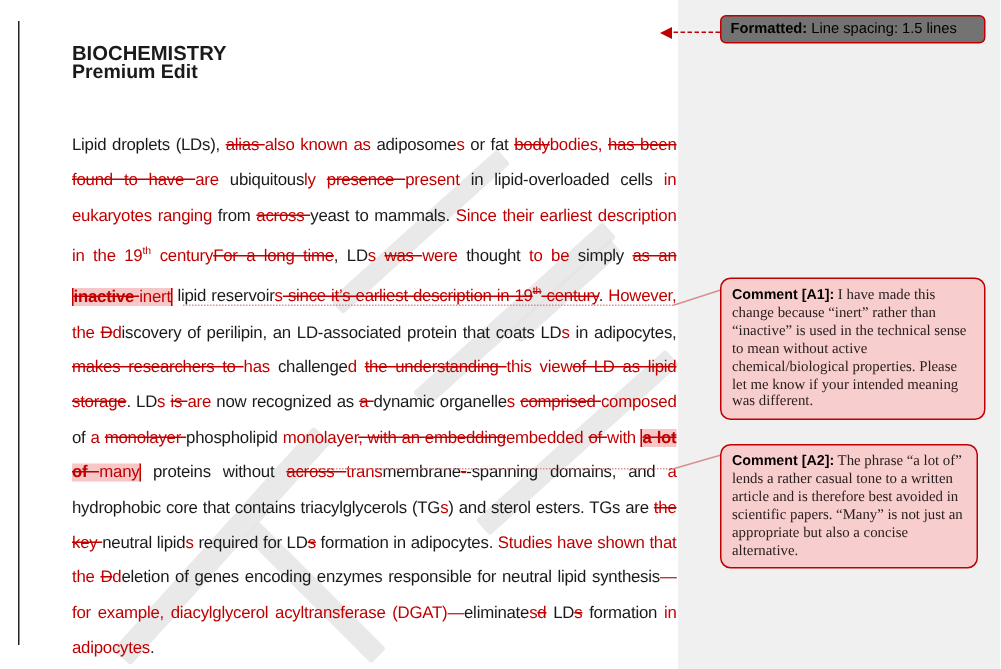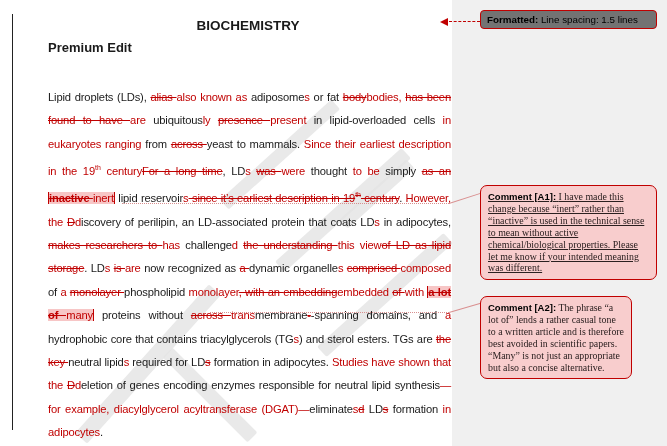--- a/index.html
+++ b/index.html
@@ -23,21 +23,21 @@
   .change-bar{position:absolute;left:12px;top:14px;width:1.4px;height:416px;background:#222;}
   
   .wm{position:absolute;background:var(--wm);opacity:.8;border-radius:2px;z-index:0;}
   .wm1{left:205px;top:148px;width:150px;height:13px;transform:rotate(-42deg);}
   .wm2{left:258px;top:203px;width:170px;height:14px;transform:rotate(-42deg);}
   .wm3{left:300px;top:288px;width:170px;height:14px;transform:rotate(-42deg);}
   .wm4{left:332px;top:188px;width:90px;height:12px;transform:rotate(-42deg);}
   .wm5{left:48px;top:356px;width:200px;height:16px;transform:rotate(-48deg);}
   .wm6{left:150px;top:388px;width:120px;height:14px;transform:rotate(45deg);}
   
-  .doc-title{position:absolute;left:48px;top:18px;width:400px;text-align:center;
+  .doc-title{position:absolute;left:48px;top:28px;width:400px;text-align:left;
     font-size:13.5px;font-weight:bold;z-index:1;}
   .section-heading{position:absolute;left:48px;top:40px;font-size:13px;font-weight:bold;z-index:1;}
   .para{position:absolute;left:48px;top:86px;width:403px;z-index:1;
     font-size:11.2px;line-height:23.4px;letter-spacing:-0.15px;text-align:justify;}
   .seg.del{color:var(--red);text-decoration:line-through;}
   .seg.ins{color:var(--red);text-underline-offset:2px;}
   .seg.hl{background:var(--hl);}
   .seg.del.hl{border-left:1.5px solid var(--red);font-weight:bold;}
   .seg.ins.hl{border-right:1.5px solid var(--red);}
   .seg.sup{vertical-align:super;font-size:0.62em;letter-spacing:0;}
@@ -46,22 +46,22 @@
     border:1.4px solid var(--red);border-radius:4px;padding:3px 6px;font-size:9.8px;color:#000;}
   .fmt-box b{font-weight:bold;}
   .fmt-dash{position:absolute;left:449px;top:21px;width:31px;border-top:1.4px dashed var(--red);z-index:2;}
   .fmt-arrow{position:absolute;left:440px;top:18px;width:0;height:0;z-index:2;
     border-right:8px solid var(--red);border-top:4px solid transparent;border-bottom:4px solid transparent;}
   
   .comment-box{position:absolute;left:480px;z-index:2;background:var(--cfill);
     border:1.4px solid var(--red);border-radius:7px;padding:5px 7px;
     font-family:"Liberation Serif",serif;font-size:9.9px;line-height:11.9px;color:#2b2020;}
   .comment-box .clabel{font-family:"Liberation Sans",sans-serif;font-weight:bold;color:#000;font-size:9.5px;}
-  .cbox1{top:185px;width:177px;text-decoration:underline;}
-  .cbox2{top:296px;width:152px;}
+  .cbox1{top:185px;width:177px;}
+  .cbox2{top:296px;width:172px;}
   
   .lead-dot{position:absolute;border-top:1.3px dotted var(--pale-red);z-index:1;}
   .lead1-dot{left:122px;top:203px;width:327px;}
   .lead2-dot{left:210px;top:312px;width:239px;}
   .lead-diag{position:absolute;border-top:1.3px solid var(--pale-red);transform-origin:left center;z-index:1;}
   .lead1-diag{left:449px;top:203px;width:33px;transform:rotate(-17.9deg);}
   .lead2-diag{left:449px;top:312px;width:33px;transform:rotate(-16.2deg);}
 </style>
 </head>
 <body>

